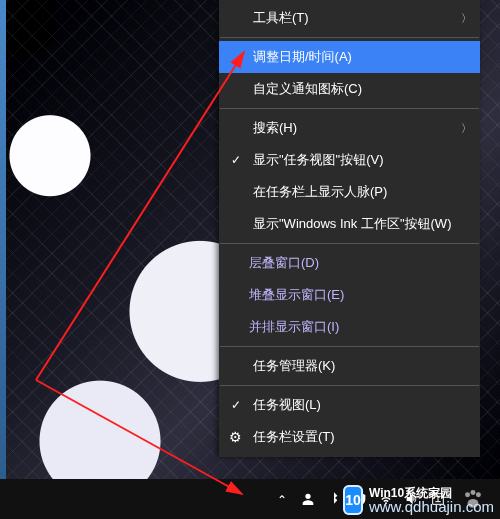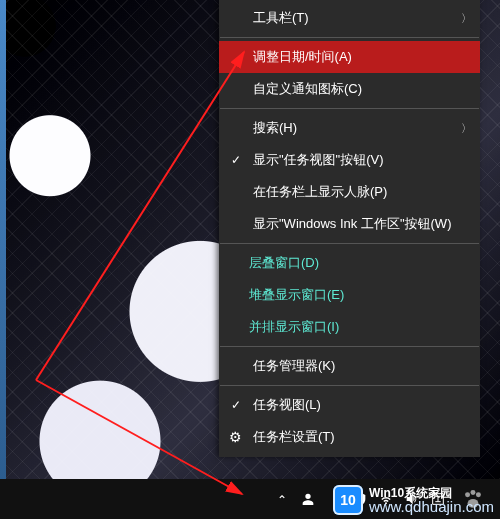--- a/index.html
+++ b/index.html
@@ -50,24 +50,24 @@
     display: flex;
     align-items: center;
     height: 32px;
     padding-left: 34px;
     padding-right: 18px;
     position: relative;
     color: #fff;
     white-space: nowrap;
   }
   .menu-row.hover {
-    background: #b91c1c;
+    background: #3b82f6;
   }
   .menu-row.disabled {
-    color: #5eead4;
+    color: #c4b5fd;
     padding-left: 30px;
   }
   .menu-sep {
     height: 1px;
     margin: 3px 1px 3px 1px;
     background: #555;
   }
   .menu-row .check {
     position: absolute;
     left: 10px;
@@ -154,21 +154,21 @@
     bottom: 0;
     height: 38px;
     display: flex;
     align-items: center;
     gap: 6px;
     padding: 0 6px 0 4px;
     color: #fff;
     font-size: 14px;
   }
   .wm-logo {
-    width: 30px; height: 30px; border-radius: 6px;
+    width: 20px; height: 30px; border-radius: 6px;
     background: #1a8cff;
     display: flex; align-items: center; justify-content: center;
     font-weight: 700; font-size: 14px; color: #fff;
     box-shadow: 0 0 0 2px rgba(255,255,255,.85) inset;
   }
   .wm-text { line-height: 14px; }
   .wm-text .t1 { font-size: 12px; font-weight: 600; }
   .wm-text .t2 { font-size: 15px; color: #cfe6ff; }
 
   

